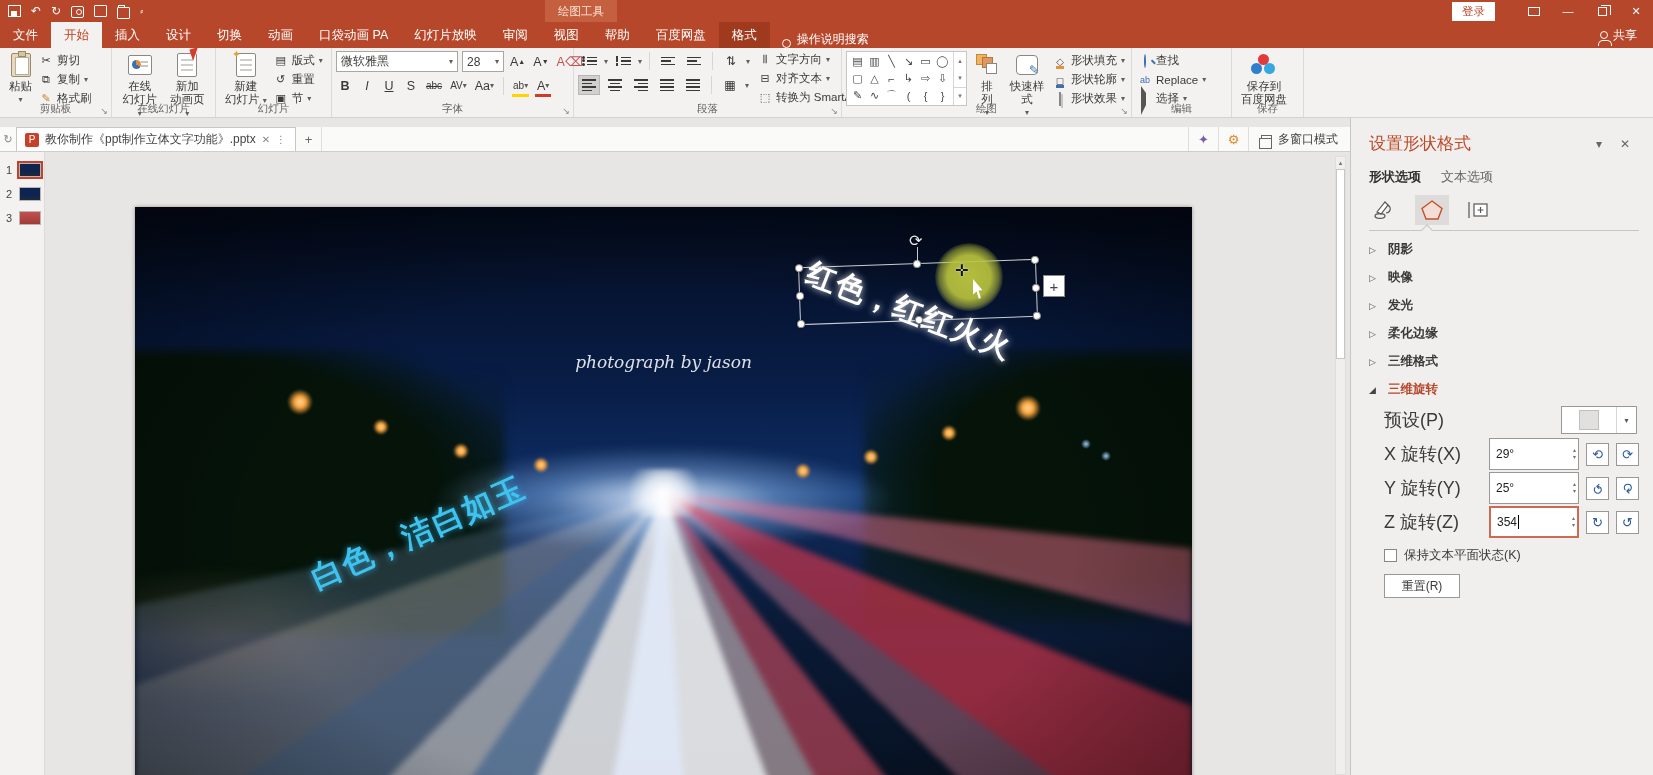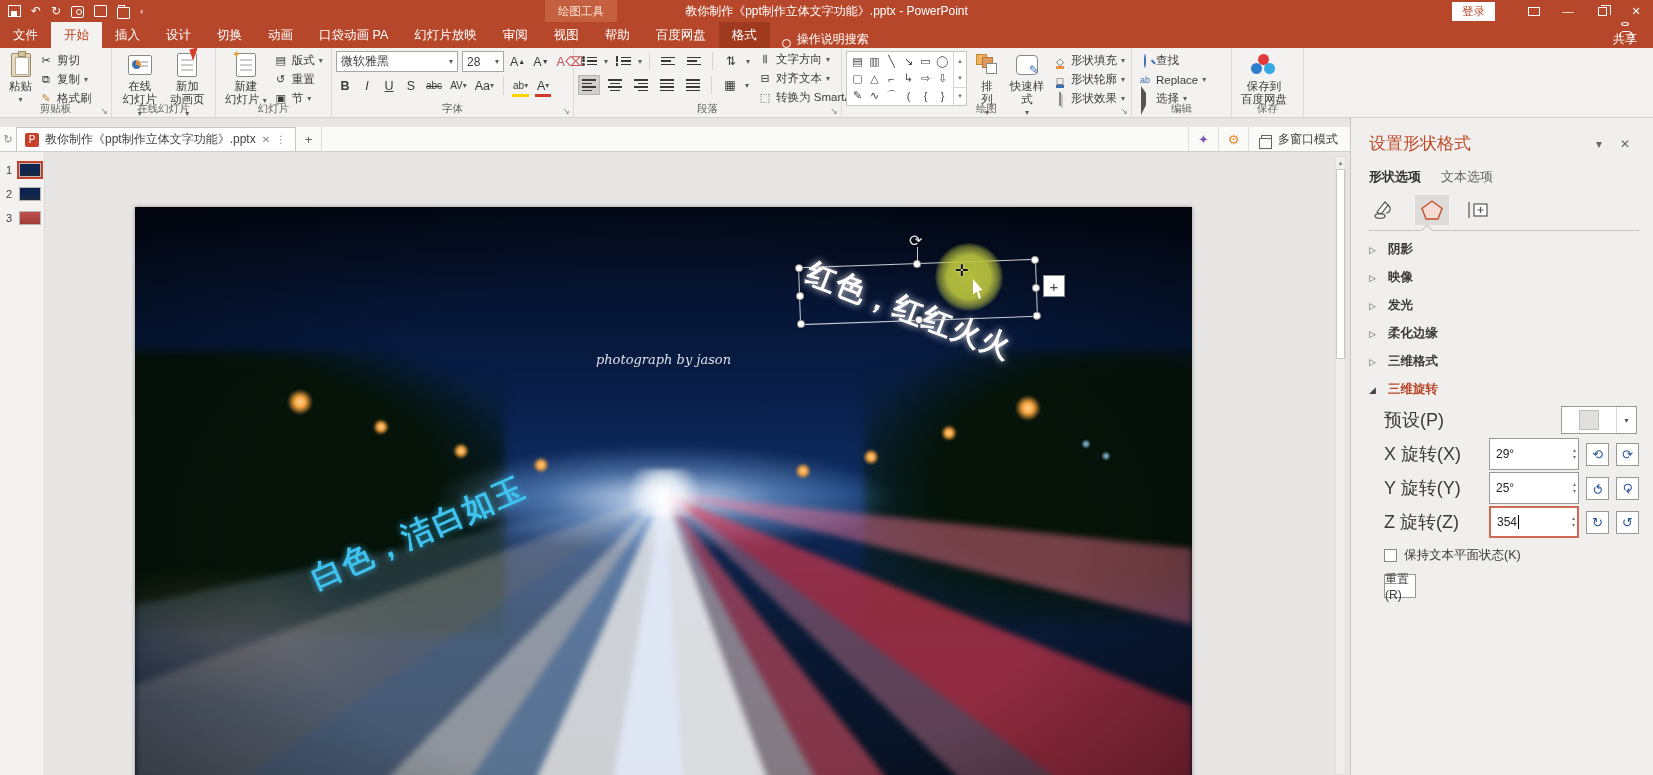--- a/index.html
+++ b/index.html
@@ -30,21 +30,21 @@
   .restore-ic:before { content:""; position:absolute; left:2px; top:-3px; width:9px; height:9px; border:1px solid #fff; border-left:none; border-bottom:none; }
 
   
   .tabsrow { height:26px; background:#b7472a; display:flex; align-items:stretch; color:#fff; }
   .rtab { padding:0 13px; display:flex; align-items:center; font-size:12.5px; cursor:default; }
   .rtab.active { background:#f3f2f1; color:#c13b17; }
   .rtab.formattab { background:#a03a1f; }
   .tellme { display:flex; align-items:flex-end; gap:6px; padding:0 12px; }
   .bulb { width:9px; height:9px; border:1px solid #fff; border-radius:50%; position:relative; }
   .bulb:after { content:""; position:absolute; left:2px; bottom:-4px; width:3px; height:3px; border-left:1px solid #fff; border-right:1px solid #fff; }
-  .share { margin-left:auto; display:flex; align-items:center; gap:5px; padding-right:16px; font-size:12px;flex-direction:column; }
+  .share { margin-left:auto; display:flex; align-items:center; gap:5px; padding-right:16px; font-size:12px; }
   .person { width:8px; height:8px; border:1px solid #fff; border-radius:50%; position:relative; }
   .person:after { content:""; position:absolute; left:-3px; top:8px; width:12px; height:5px; border:1px solid #fff; border-bottom:none; border-radius:5px 5px 0 0; }
 
   
   .ribbon { height:70px; background:#f3f2f1; border-bottom:1px solid #d4d2d0; display:flex; }
   .rgroup { position:relative; border-right:1px solid #ddDbd9; padding:3px 4px 13px 4px; display:flex; align-items:flex-start; }
   .glabel { position:absolute; bottom:1px; left:0; right:0; text-align:center; font-size:10.5px; color:#656360; }
   .launch { position:absolute; bottom:1px; right:3px; font-size:9px; color:#8a8886; }
   .bigbtn { display:flex; flex-direction:column; align-items:center; font-size:11.5px; color:#3b3a39; padding:1px 5px; line-height:13px; text-align:center; }
   .bigbtn .bic { height:26px; display:flex; align-items:center; justify-content:center; margin-bottom:2px; }
@@ -174,21 +174,21 @@
         rgba(170,210,255,.5) 204deg 214deg,
         rgba(255,255,255,.55) 214deg 224deg,
         rgba(190,220,255,.35) 224deg 236deg,
         rgba(255,255,255,.3) 236deg 250deg,
         rgba(150,190,240,.2) 250deg 258deg,
         rgba(0,0,0,0) 258deg 360deg);
       filter:blur(3px); }
   .sidewalk { position:absolute; left:0; top:60%; width:26%; height:24%; background:radial-gradient(ellipse at 30% 50%, rgba(150,125,95,.35) 0%, rgba(150,125,95,0) 70%); filter:blur(4px); }
   .vignette { position:absolute; inset:0; background:linear-gradient(180deg, rgba(0,0,0,.25) 0%, rgba(0,0,0,0) 15%), radial-gradient(ellipse at 50% 55%, rgba(0,0,0,0) 55%, rgba(0,0,0,.45) 100%); }
   .slide-title { position:absolute; left:0; right:0; top:112px; text-align:center; color:#c9cdd8; font-size:27px; letter-spacing:10px; font-weight:300; }
-  .slide-sub { position:absolute; left:0; right:0; top:145px; text-align:center; color:#dde0e8; font-size:13px; font-style:italic; font-family:"DejaVu Serif","Liberation Serif",serif; }
+  .slide-sub { position:absolute; left:0; right:0; top:145px; text-align:center; color:#dde0e8; font-size:17px; font-style:italic; font-family:"DejaVu Serif","Liberation Serif",serif; }
   .cyan-text { position:absolute; left:178px; top:352px; color:#3fc3ee; font-size:31px; font-weight:bold; transform:rotate(-24deg); transform-origin:0 50%; white-space:nowrap; text-shadow:0 0 6px rgba(60,190,240,.8); letter-spacing:2px; }
   .red-label-text { position:absolute; left:680px; top:46px; color:#fff; font-size:30px; font-weight:bold; transform:rotate(21deg); transform-origin:0 0; white-space:nowrap; text-shadow:0 0 7px rgba(255,255,255,.9); letter-spacing:1px; }
   .selbox { position:absolute; left:664px; top:56px; width:238px; height:58px; transform:rotate(-2deg); border:1px solid rgba(235,235,235,.85); }
   .handle { position:absolute; width:8px; height:8px; border-radius:50%; background:#fff; border:1px solid #8c8c8c; box-shadow:0 0 2px rgba(0,0,0,.5); }
   .rot-stem { position:absolute; left:782px; top:40px; width:1px; height:16px; background:rgba(235,235,235,.85); }
   .rot-handle { position:absolute; left:774px; top:24px; color:#ececec; font-size:16px; text-shadow:0 0 2px #000; }
   .plusbtn { position:absolute; left:908px; top:68px; width:22px; height:22px; background:#fff; border:1px solid #8a8a8a; display:flex; align-items:center; justify-content:center; font-size:15px; color:#444; }
   .hlcircle { position:absolute; left:800px; top:36px; width:68px; height:68px; border-radius:50%; background:radial-gradient(circle, rgba(188,198,62,.95) 0%, rgba(188,198,62,.9) 45%, rgba(188,198,62,.5) 62%, rgba(188,198,62,0) 73%); }
   .movecur { position:absolute; left:820px; top:54px; color:#111; font-size:16px; text-shadow:0 0 2px rgba(255,255,255,.8); }
   .pointer { position:absolute; left:838px; top:72px; width:14px; height:20px; background:#fff; clip-path:polygon(0% 0%, 0% 78%, 26% 62%, 42% 100%, 56% 94%, 40% 58%, 68% 56%); filter:drop-shadow(0 0 1px #000); }
@@ -224,39 +224,38 @@
   .rbtn { width:23px; height:23px; background:#fff; border:1px solid #9a9896; display:flex; align-items:center; justify-content:center; font-size:13px; color:#2e5b9b; margin-left:7px; }
   .rbtn.rot90 span { display:inline-block; transform:rotate(90deg); }
   .rbtn.gray { color:#777; font-size:12px; }
   .preset-combo { margin-left:auto; margin-right:2px; width:76px; height:28px; background:#fff; border:1px solid #9a9896; display:flex; align-items:center; }
   .preset-thumb { width:20px; height:20px; background:#e2e0de; border:1px solid #c0bebc; margin:0 auto; }
   .preset-dd { width:20px; height:100%; border-left:1px solid #d8d6d4; display:flex; align-items:center; justify-content:center; font-size:8px; color:#555; }
   .chk-row { display:flex; align-items:center; gap:7px; margin:12px 0 0 15px; font-size:12.5px; color:#3b3a39; }
   .chkbox { width:13px; height:13px; background:#fff; border:1px solid #8a8886; }
   .hrow { display:flex; align-items:center; margin:14px 2px 0 15px; font-size:12.5px; color:#3b3a39; }
   .hrow .spinbox { margin-left:auto; width:92px; }
-  .resetbtn { margin:10px 0 0 15px; width:32px; height:24px; background:#fff; border:1px solid #9a9896; display:inline-flex; align-items:center; justify-content:center; font-size:12px; color:#3b3a39; }
+  .resetbtn { margin:10px 0 0 15px; width:76px; height:24px; background:#fff; border:1px solid #9a9896; display:inline-flex; align-items:center; justify-content:center; font-size:12px; color:#3b3a39; }
 </style>
 </head>
 <body>
 
 <div class="app">
 
   <div class="titlebar">
     <div class="qat">
       <span class="ic floppy"></span>
       <span class="glyph-ic">↶</span>
       <span class="glyph-ic">↻</span>
       <span class="ic cam-ic"></span>
       <span class="ic page-ic"></span>
       <span class="ic folder-ic"></span>
       <span class="glyph-ic qat-more">⸗</span>
     </div>
     <div class="ctx-tool">绘图工具</div>
-    <div class="doc-title">教你制作《ppt制作立体文字功能》.pptx - PowerPoint</div>
     <div class="win-ctrl">
       <span class="signin">登录</span>
       <span class="wbtn">
           <span class="ribopt-ic"></span>
         </span>
       <span class="wbtn">—</span>
       <span class="wbtn">
           <span class="restore-ic"></span>
         </span>
       <span class="wbtn">✕</span>

